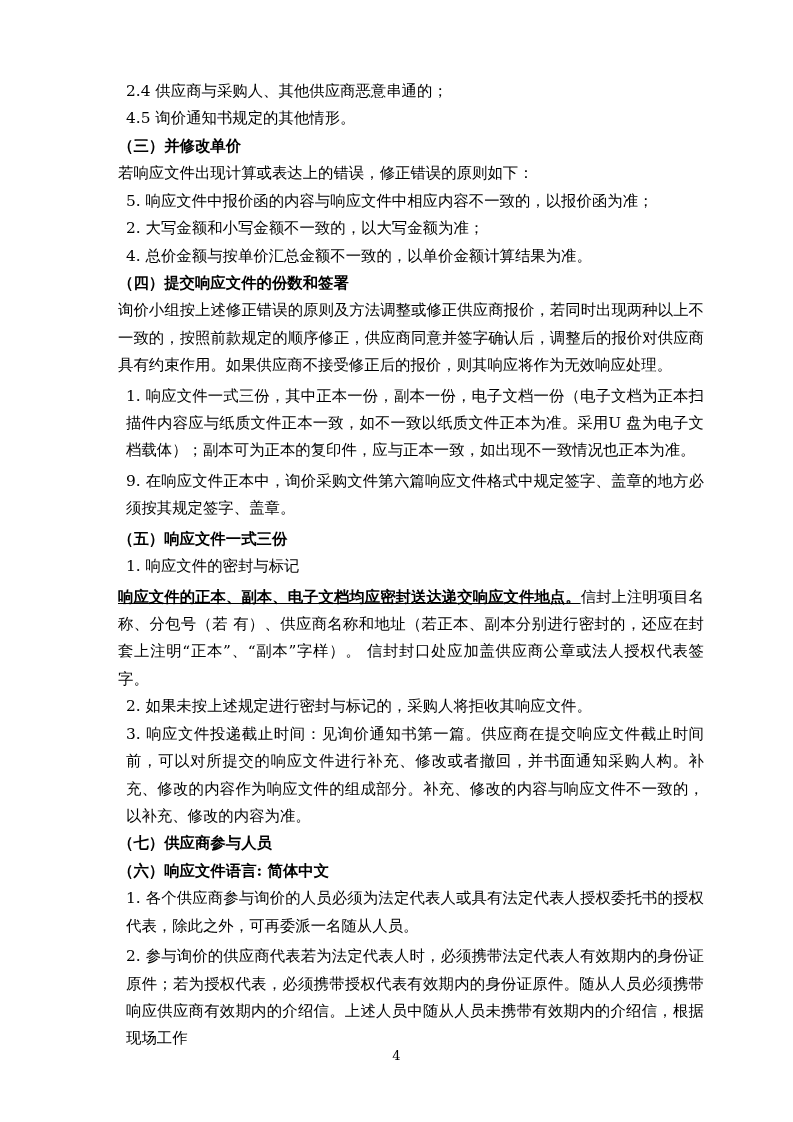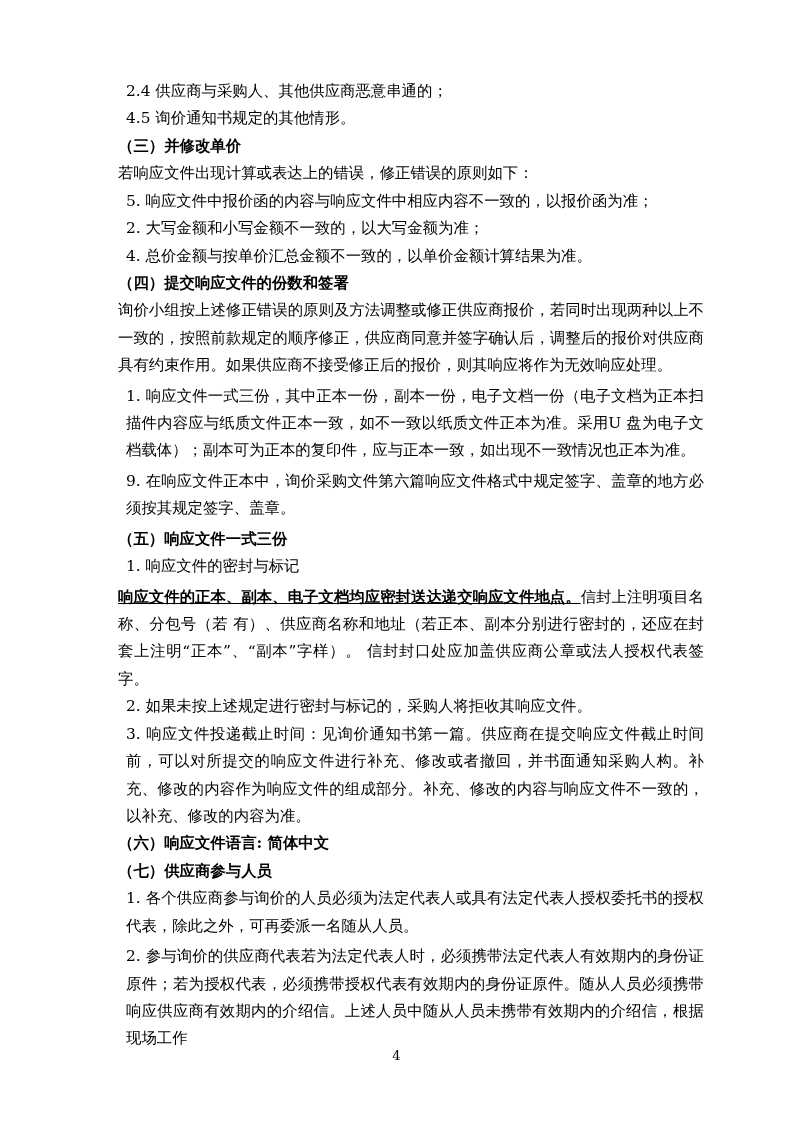--- a/index.html
+++ b/index.html
@@ -72,21 +72,21 @@
     <p class="p ind1">1. 响应文件一式三份，其中正本一份，副本一份，电子文档一份（电子文档为正本扫描件内容应与纸质文件正本一致，如不一致以纸质文件正本为准。采用U 盘为电子文档载体）；副本可为正本的复印件，应与正本一致，如出现不一致情况也正本为准。</p>
     <div class="spacer-sm"></div>
     <p class="p ind1">9. 在响应文件正本中，询价采购文件第六篇响应文件格式中规定签字、盖章的地方必须按其规定签字、盖章。</p>
     <div class="spacer-sm"></div>
     <p class="p heading">（五）响应文件一式三份</p>
     <p class="p ind1">1. 响应文件的密封与标记</p>
     <div class="spacer-sm"></div>
     <p class="p ind2"><span class="underline">响应文件的正本、副本、电子文档均应密封送达递交响应文件地点。</span><span>信封上注明项目名称、分包号（若  有）、供应商名称和地址（若正本、副本分别进行密封的，还应在封套上注明“正本”、“副本”字样）。 信封封口处应加盖供应商公章或法人授权代表签字。</span></p>
     <p class="p ind1">2. 如果未按上述规定进行密封与标记的，采购人将拒收其响应文件。</p>
     <p class="p ind1">3. 响应文件投递截止时间：见询价通知书第一篇。供应商在提交响应文件截止时间前，可以对所提交的响应文件进行补充、修改或者撤回，并书面通知采购人构。补充、修改的内容作为响应文件的组成部分。补充、修改的内容与响应文件不一致的，以补充、修改的内容为准。</p>
+    <p class="p heading">（七）供应商参与人员</p>
     <p class="p heading">（六）响应文件语言: 简体中文</p>
-    <p class="p heading">（七）供应商参与人员</p>
     <p class="p ind1">1. 各个供应商参与询价的人员必须为法定代表人或具有法定代表人授权委托书的授权代表，除此之外，可再委派一名随从人员。</p>
     <div class="spacer-sm"></div>
     <p class="p ind1">2. 参与询价的供应商代表若为法定代表人时，必须携带法定代表人有效期内的身份证原件；若为授权代表，必须携带授权代表有效期内的身份证原件。随从人员必须携带响应供应商有效期内的介绍信。上述人员中随从人员未携带有效期内的介绍信，根据现场工作</p>
 
   </div>
   <div class="pagenum">4</div>
 </div>
 
 </body></html>

